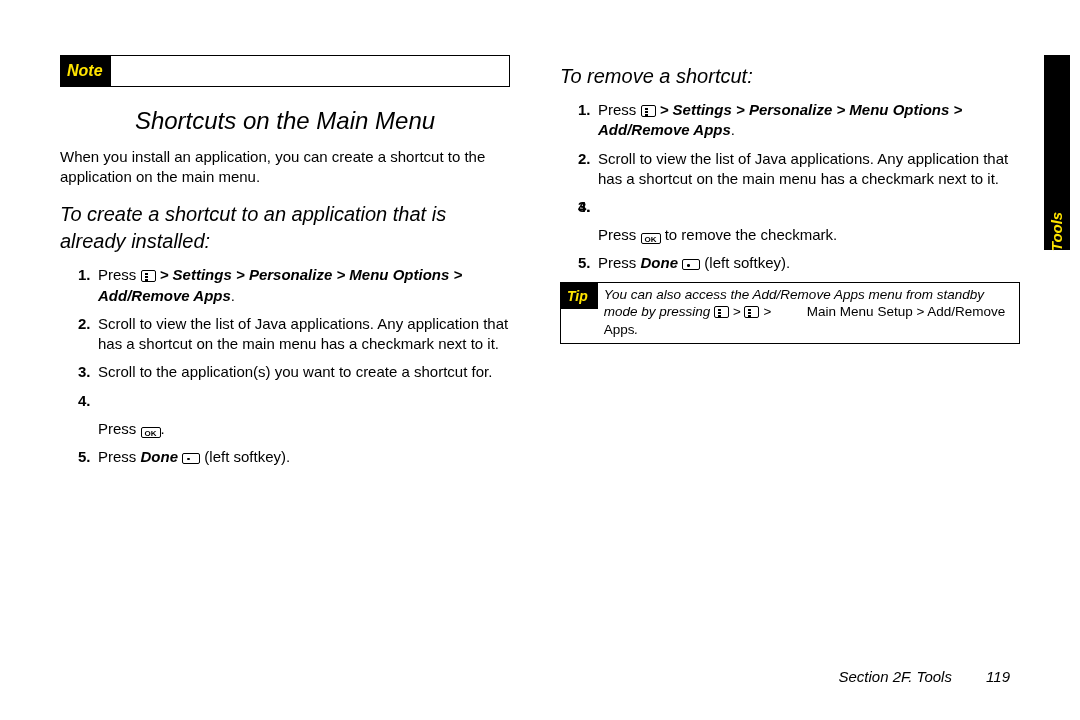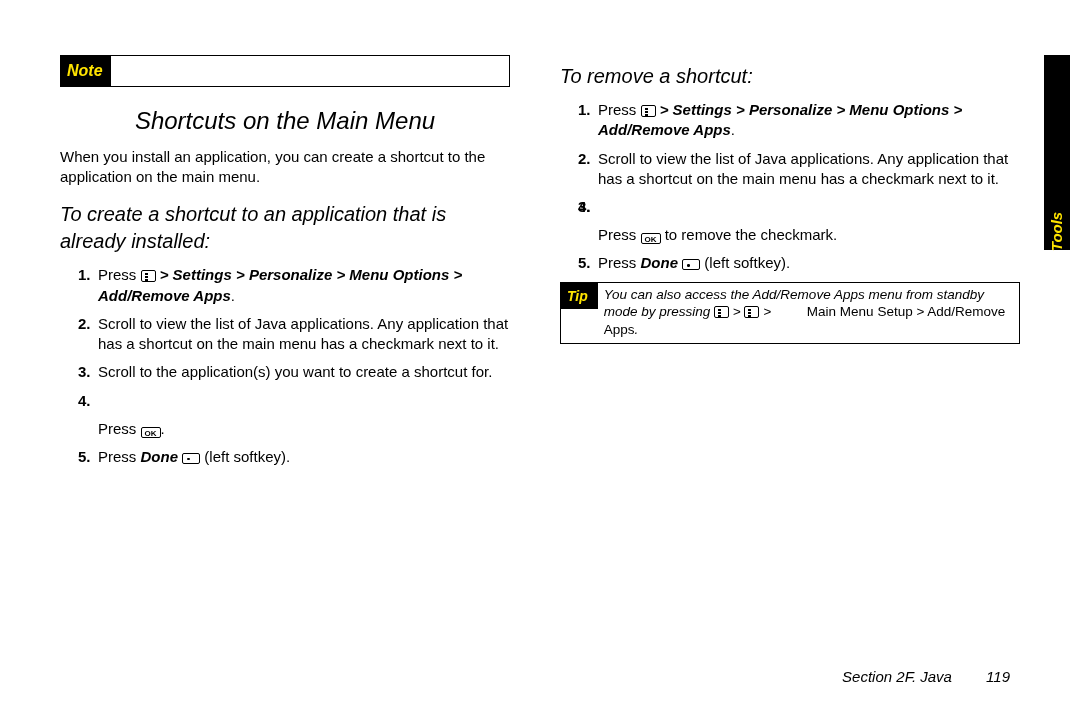--- a/index.html
+++ b/index.html
@@ -242,15 +242,15 @@
       <div class="tip-label">Tip</div>
       <div class="tip-body">
         <span>You can also access the Add/Remove Apps menu from standby mode by pressing </span><span class="icon icon-rect"></span><span> &gt; </span><span class="icon icon-rect"></span><span> &gt; </span><span class="nonitalic">Main Menu Setup &gt; Add/Remove Apps</span><span>.</span>
       </div>
     </div>
 
   </div>
 </div>
 
 <div class="footer">
-  <span class="sec">Section 2F. Java</span>
+  <span class="sec">Section 2F. Tools</span>
   <span class="pg">119</span>
 </div>
 
 </body></html>

